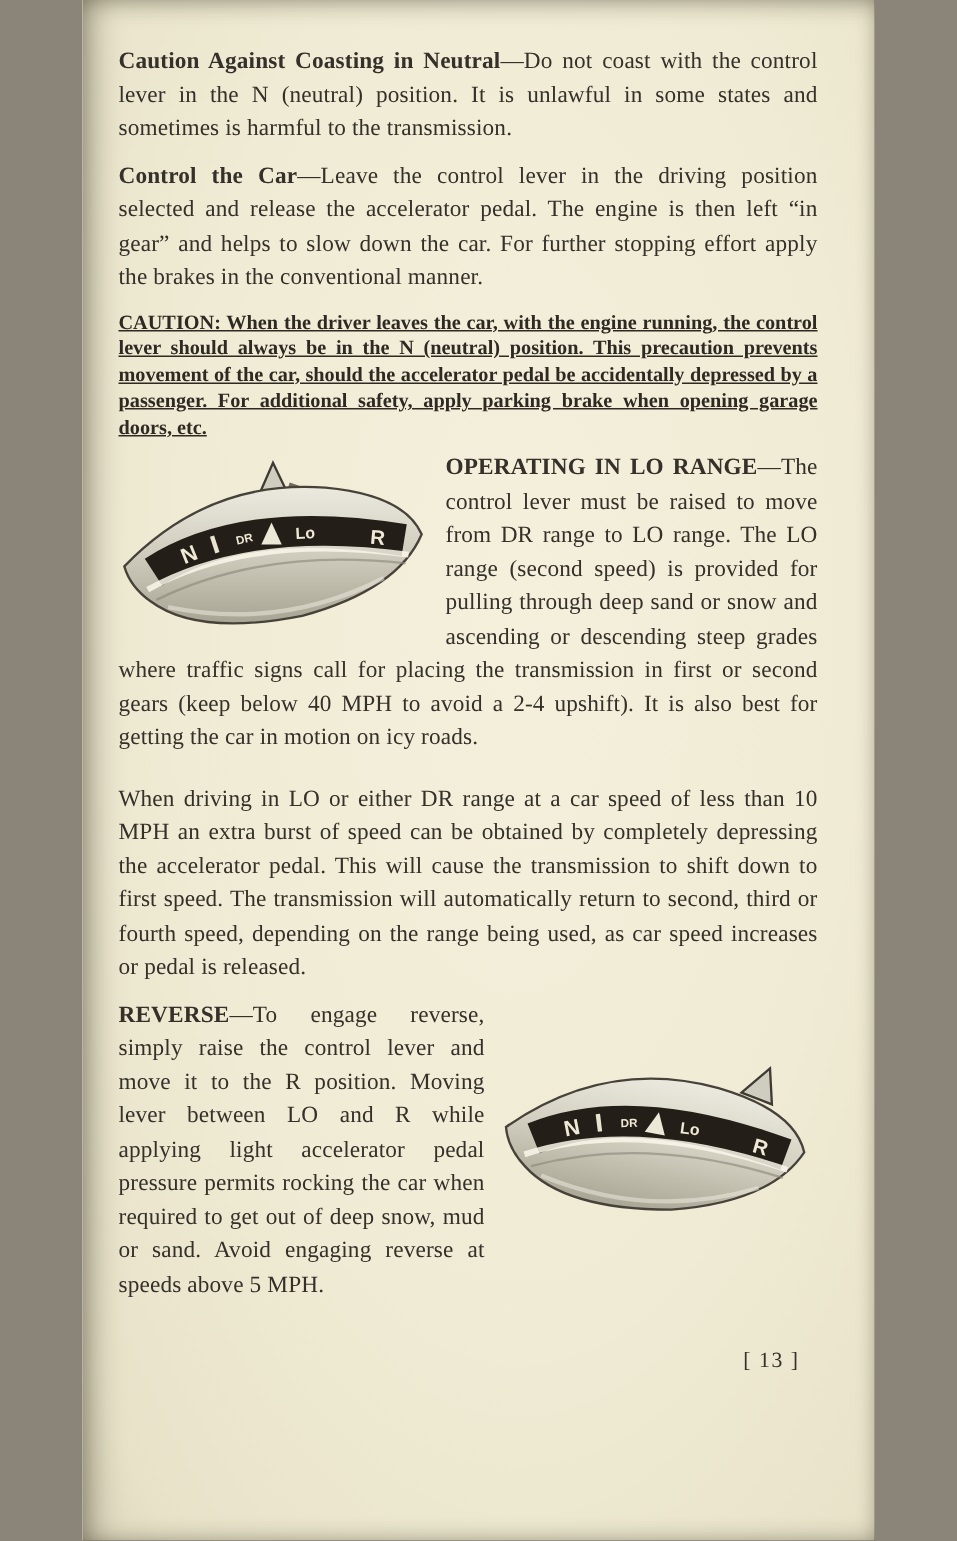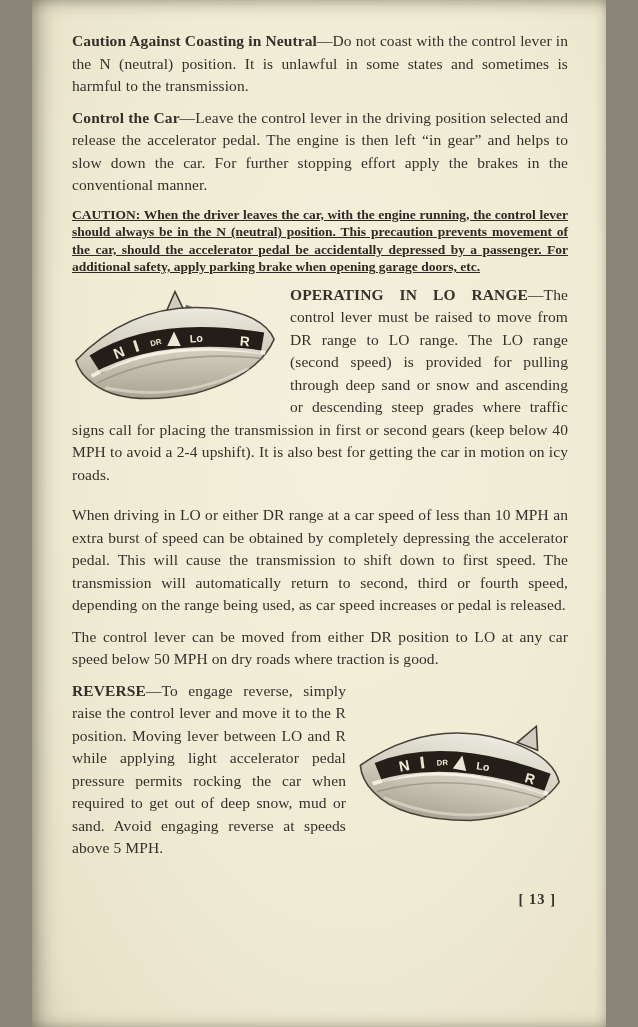--- a/index.html
+++ b/index.html
@@ -1,28 +1,28 @@
 <!DOCTYPE html>
 <html><head>
 <meta charset="utf-8">
 <style>
   html,body{margin:0;padding:0;background:#8a8578;}
   .page{
     position:relative;
-    width:574px;height:1027px;
+    width:528px;height:1027px;
     margin:0 auto;
     box-sizing:border-box;
     background:
       radial-gradient(ellipse at 55% 40%, #f4f0dc 0%, #f0ebd4 55%, #e7e2c8 90%, #ddd8bd 100%);
     box-shadow:
       inset 14px 0 22px -10px rgba(70,64,48,.55),
       inset -6px 0 14px -8px rgba(70,64,48,.30),
       inset 0 10px 18px -10px rgba(70,64,48,.40),
       inset 0 -8px 16px -10px rgba(70,64,48,.30);
-    padding:30px 38px 0 40px;
+    padding:30px 38px 0 24px;
     font-family:"Liberation Serif","DejaVu Serif",serif;
     color:#35302a;
     overflow:hidden;
   }
   p{margin:0 0 9px 0;}
   .body-text{
     font-size:15.5px;line-height:22.5px;
     text-align:justify;
     letter-spacing:.1px;
   }
@@ -51,21 +51,21 @@
     font-family:"Liberation Sans","DejaVu Sans",sans-serif;
     font-weight:bold;
     fill:#efe9d6;
   }
   .sec{margin-bottom:9px;}
   .page-number{
     text-align:right;
     padding-right:12px;
     margin-top:22px;
     font-size:14.5px;
-    font-weight:bold;
+    font-weight:normal;
     letter-spacing:1px;
   }
 </style>
 </head>
 <body>
 
 <div class="page">
 
   <p class="body-text"><span class="run-head">Caution Against Coasting in Neutral</span><span>—Do not coast with the control lever in the N (neutral) position. It is unlawful in some states and sometimes is harmful to the transmission.</span></p>
 
@@ -98,21 +98,20 @@
         <polygon points="105,46 112,61 98,61" fill="#ece8d8"></polygon>
         <text class="dial-letter" x="128" y="57" font-size="11" text-anchor="middle" transform="rotate(-3 128 52)">Lo</text>
         <text class="dial-letter" x="178" y="61" font-size="14" text-anchor="middle" transform="rotate(5 178 55)">R</text>
       </svg>
     </div>
     <p class="body-text"><span class="run-head">OPERATING IN LO RANGE</span><span>—The control lever must be raised to move from DR range to LO range. The LO range (second speed) is provided for pulling through deep sand or snow and ascending or descending steep grades where traffic signs call for placing the transmission in first or second gears (keep below 40 MPH to avoid a 2-4 upshift). It is also best for getting the car in motion on icy roads.</span></p>
   </div>
 
   <p class="body-text">When driving in LO or either DR range at a car speed of less than 10 MPH an extra burst of speed can be obtained by completely depressing the accelerator pedal. This will cause the transmission to shift down to first speed. The transmission will automatically return to second, third or fourth speed, depending on the range being used, as car speed increases or pedal is released.</p>
 
-  <p class="body-text">The control lever can be moved from either DR position to LO at any car speed below 50 MPH on dry roads where traction is good.</p>
 
 
   <div class="sec clearfix">
     <div class="dial-float-right">
       <svg viewBox="0 0 218 150">
         <defs>
           <linearGradient id="chromeB" x1="0" y1="0" x2="0" y2="1">
             <stop offset="0" stop-color="#eceadf"></stop>
             <stop offset="0.5" stop-color="#d2cfc0"></stop>
             <stop offset="1" stop-color="#aaa695"></stop>

